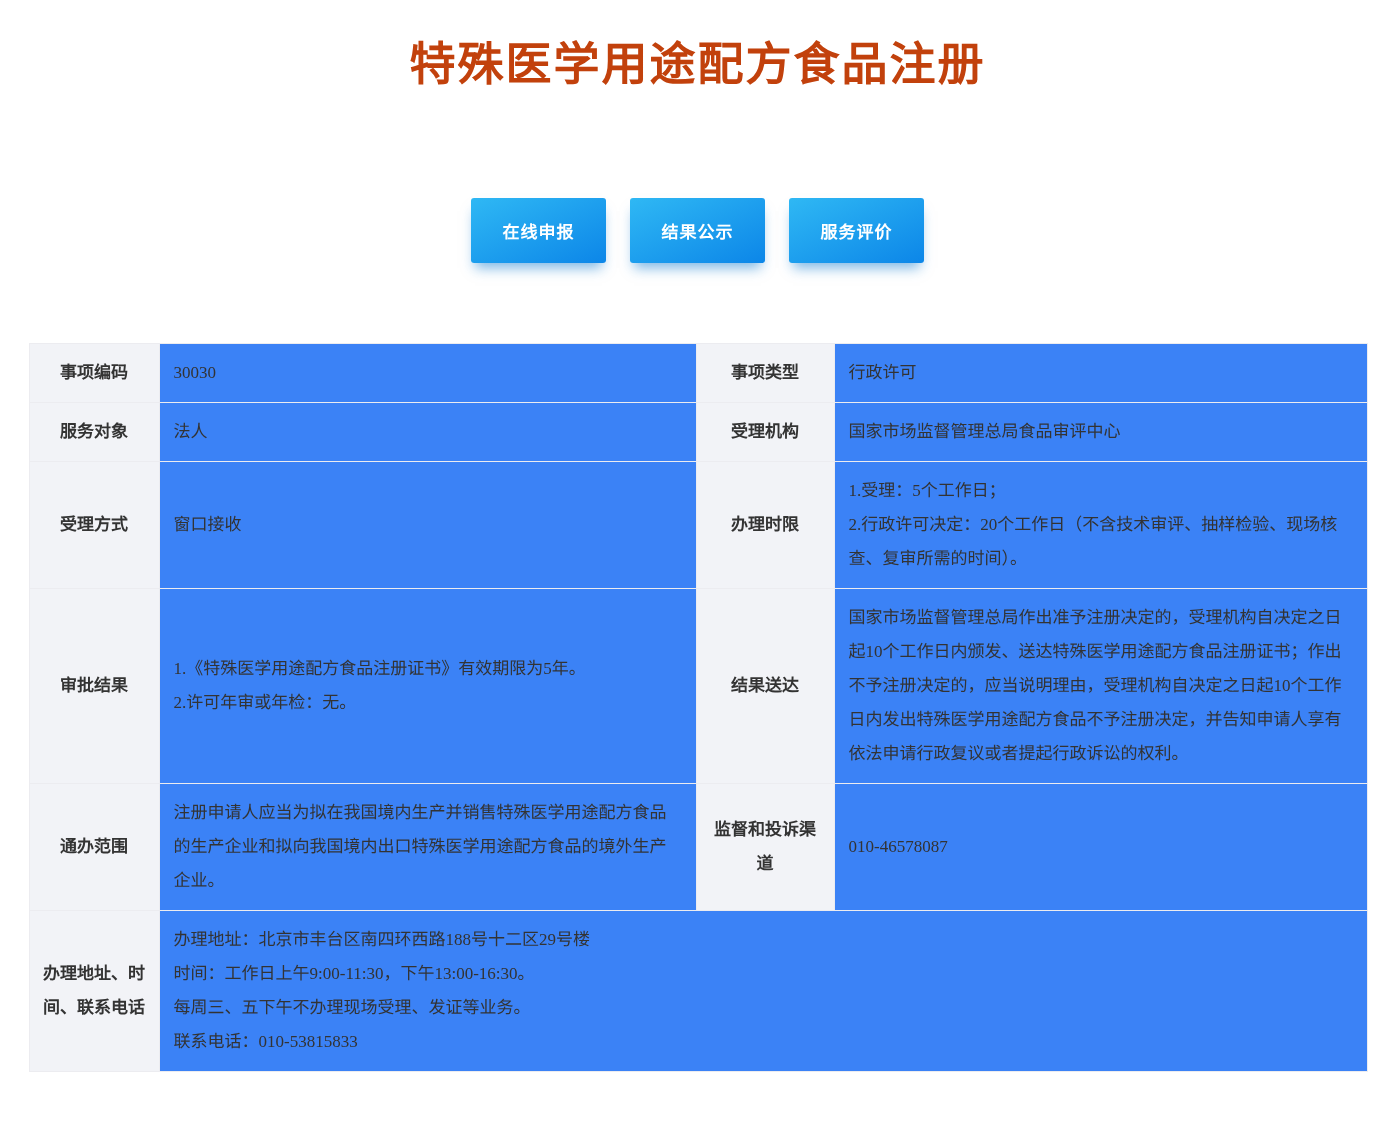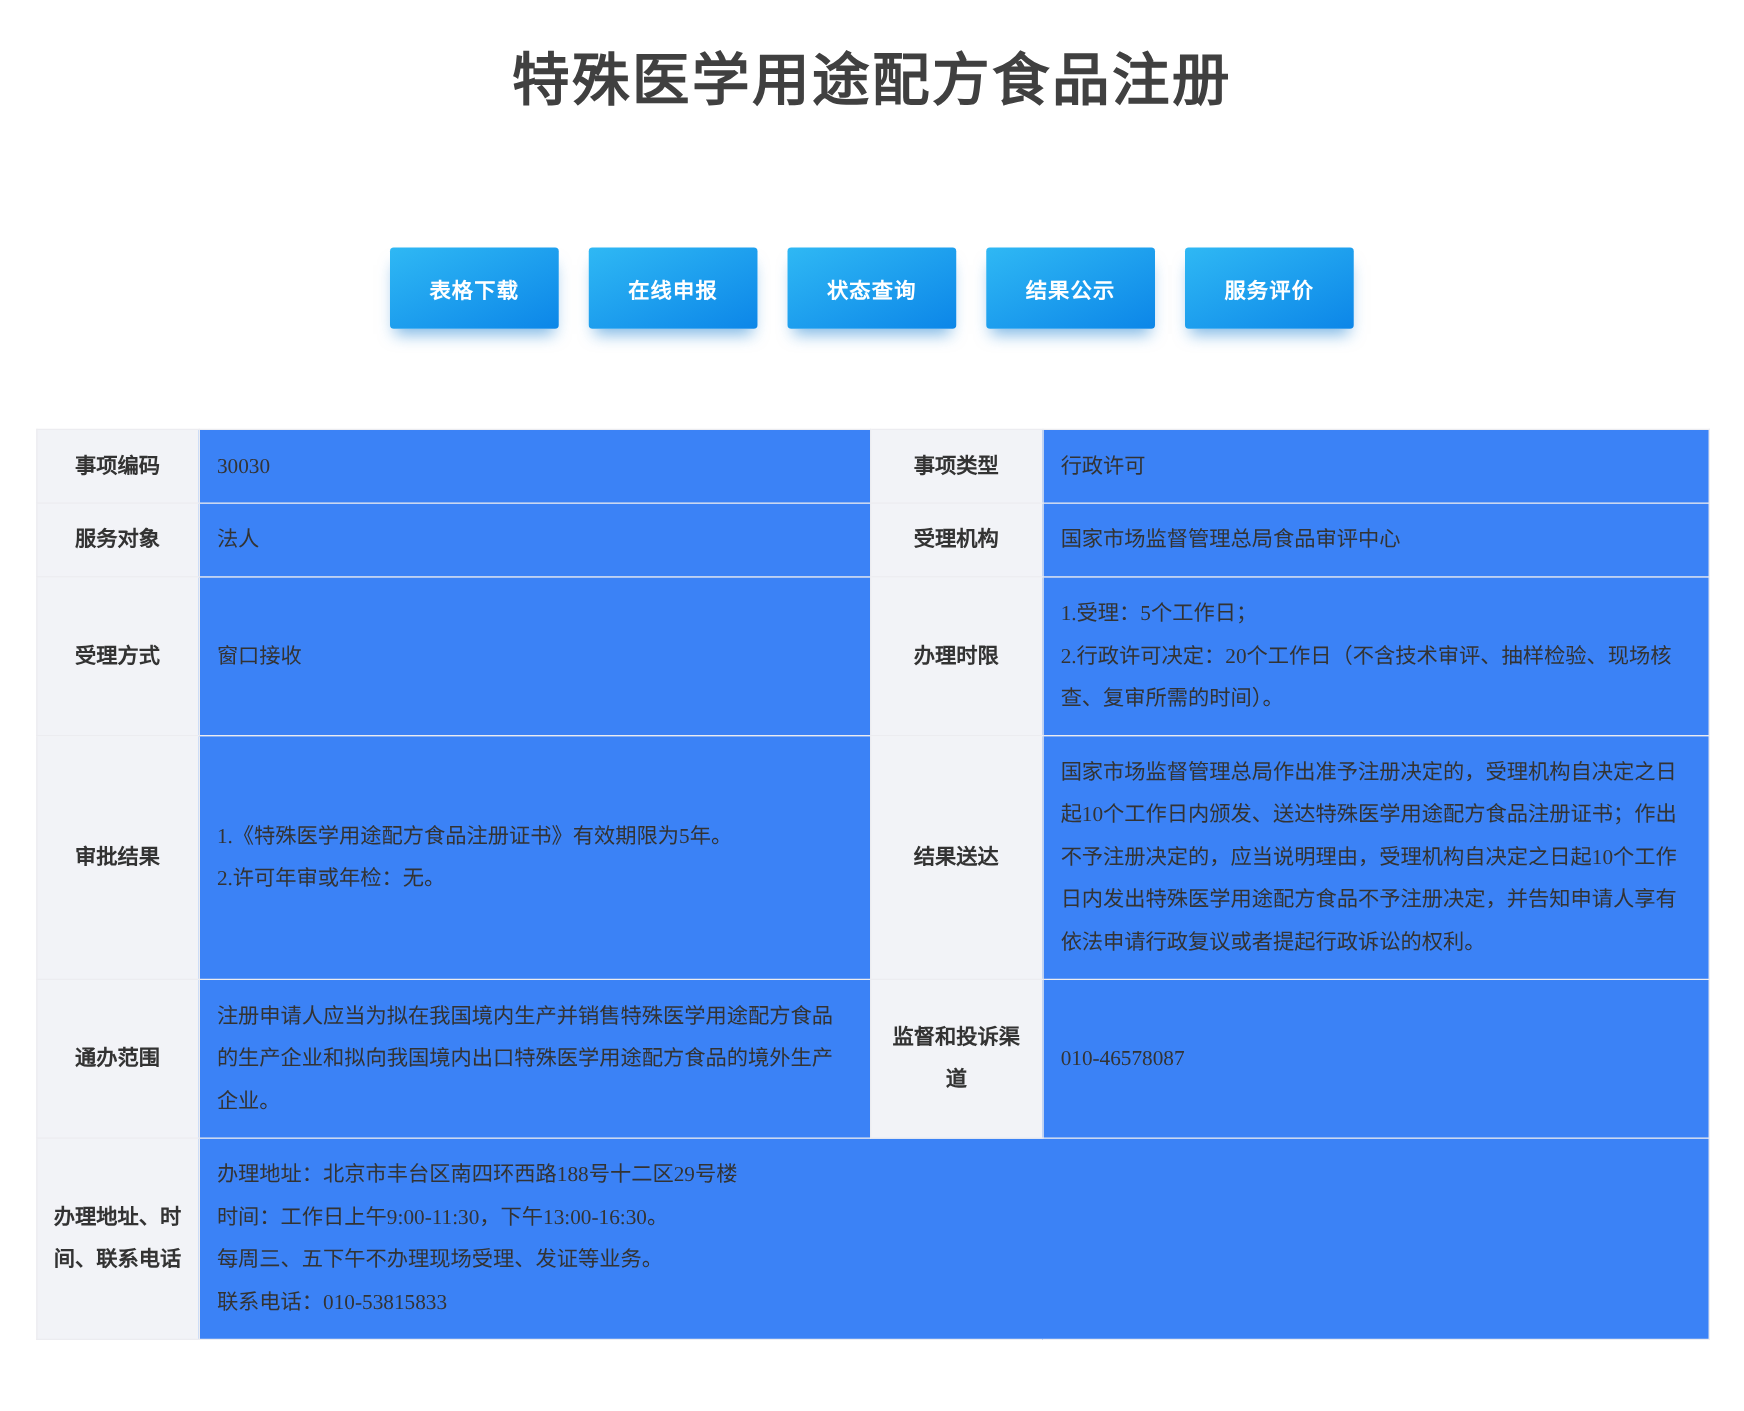--- a/index.html
+++ b/index.html
@@ -13,21 +13,21 @@
   .page {
     width: 1395px;
     min-height: 1129px;
     padding-top: 36px;
     background: #ffffff;
   }
   .page-title {
     text-align: center;
     font-size: 46px;
     font-weight: 600;
-    color: #404040;
+    color: #c2410c;
     letter-spacing: 2px;
     line-height: 56px;
   }
   .button-row {
     margin-top: 106px;
     display: flex;
     justify-content: center;
     gap: 24px;
   }
   .action-button {
@@ -80,23 +80,21 @@
   col.c-value2 { width: 533px; }
 </style>
 </head>
 <body>
 
 <div class="page">
 
   <h1 class="page-title">特殊医学用途配方食品注册</h1>
 
   <div class="button-row">
-    <button class="action-button">表格下载</button>
     <button class="action-button">在线申报</button>
-    <button class="action-button">状态查询</button>
     <button class="action-button">结果公示</button>
     <button class="action-button">服务评价</button>
   </div>
 
   <div class="info-table-wrap">
     <table class="info-table">
       <colgroup>
         <col class="c-label1">
           <col class="c-value1">
           <col class="c-label2">

